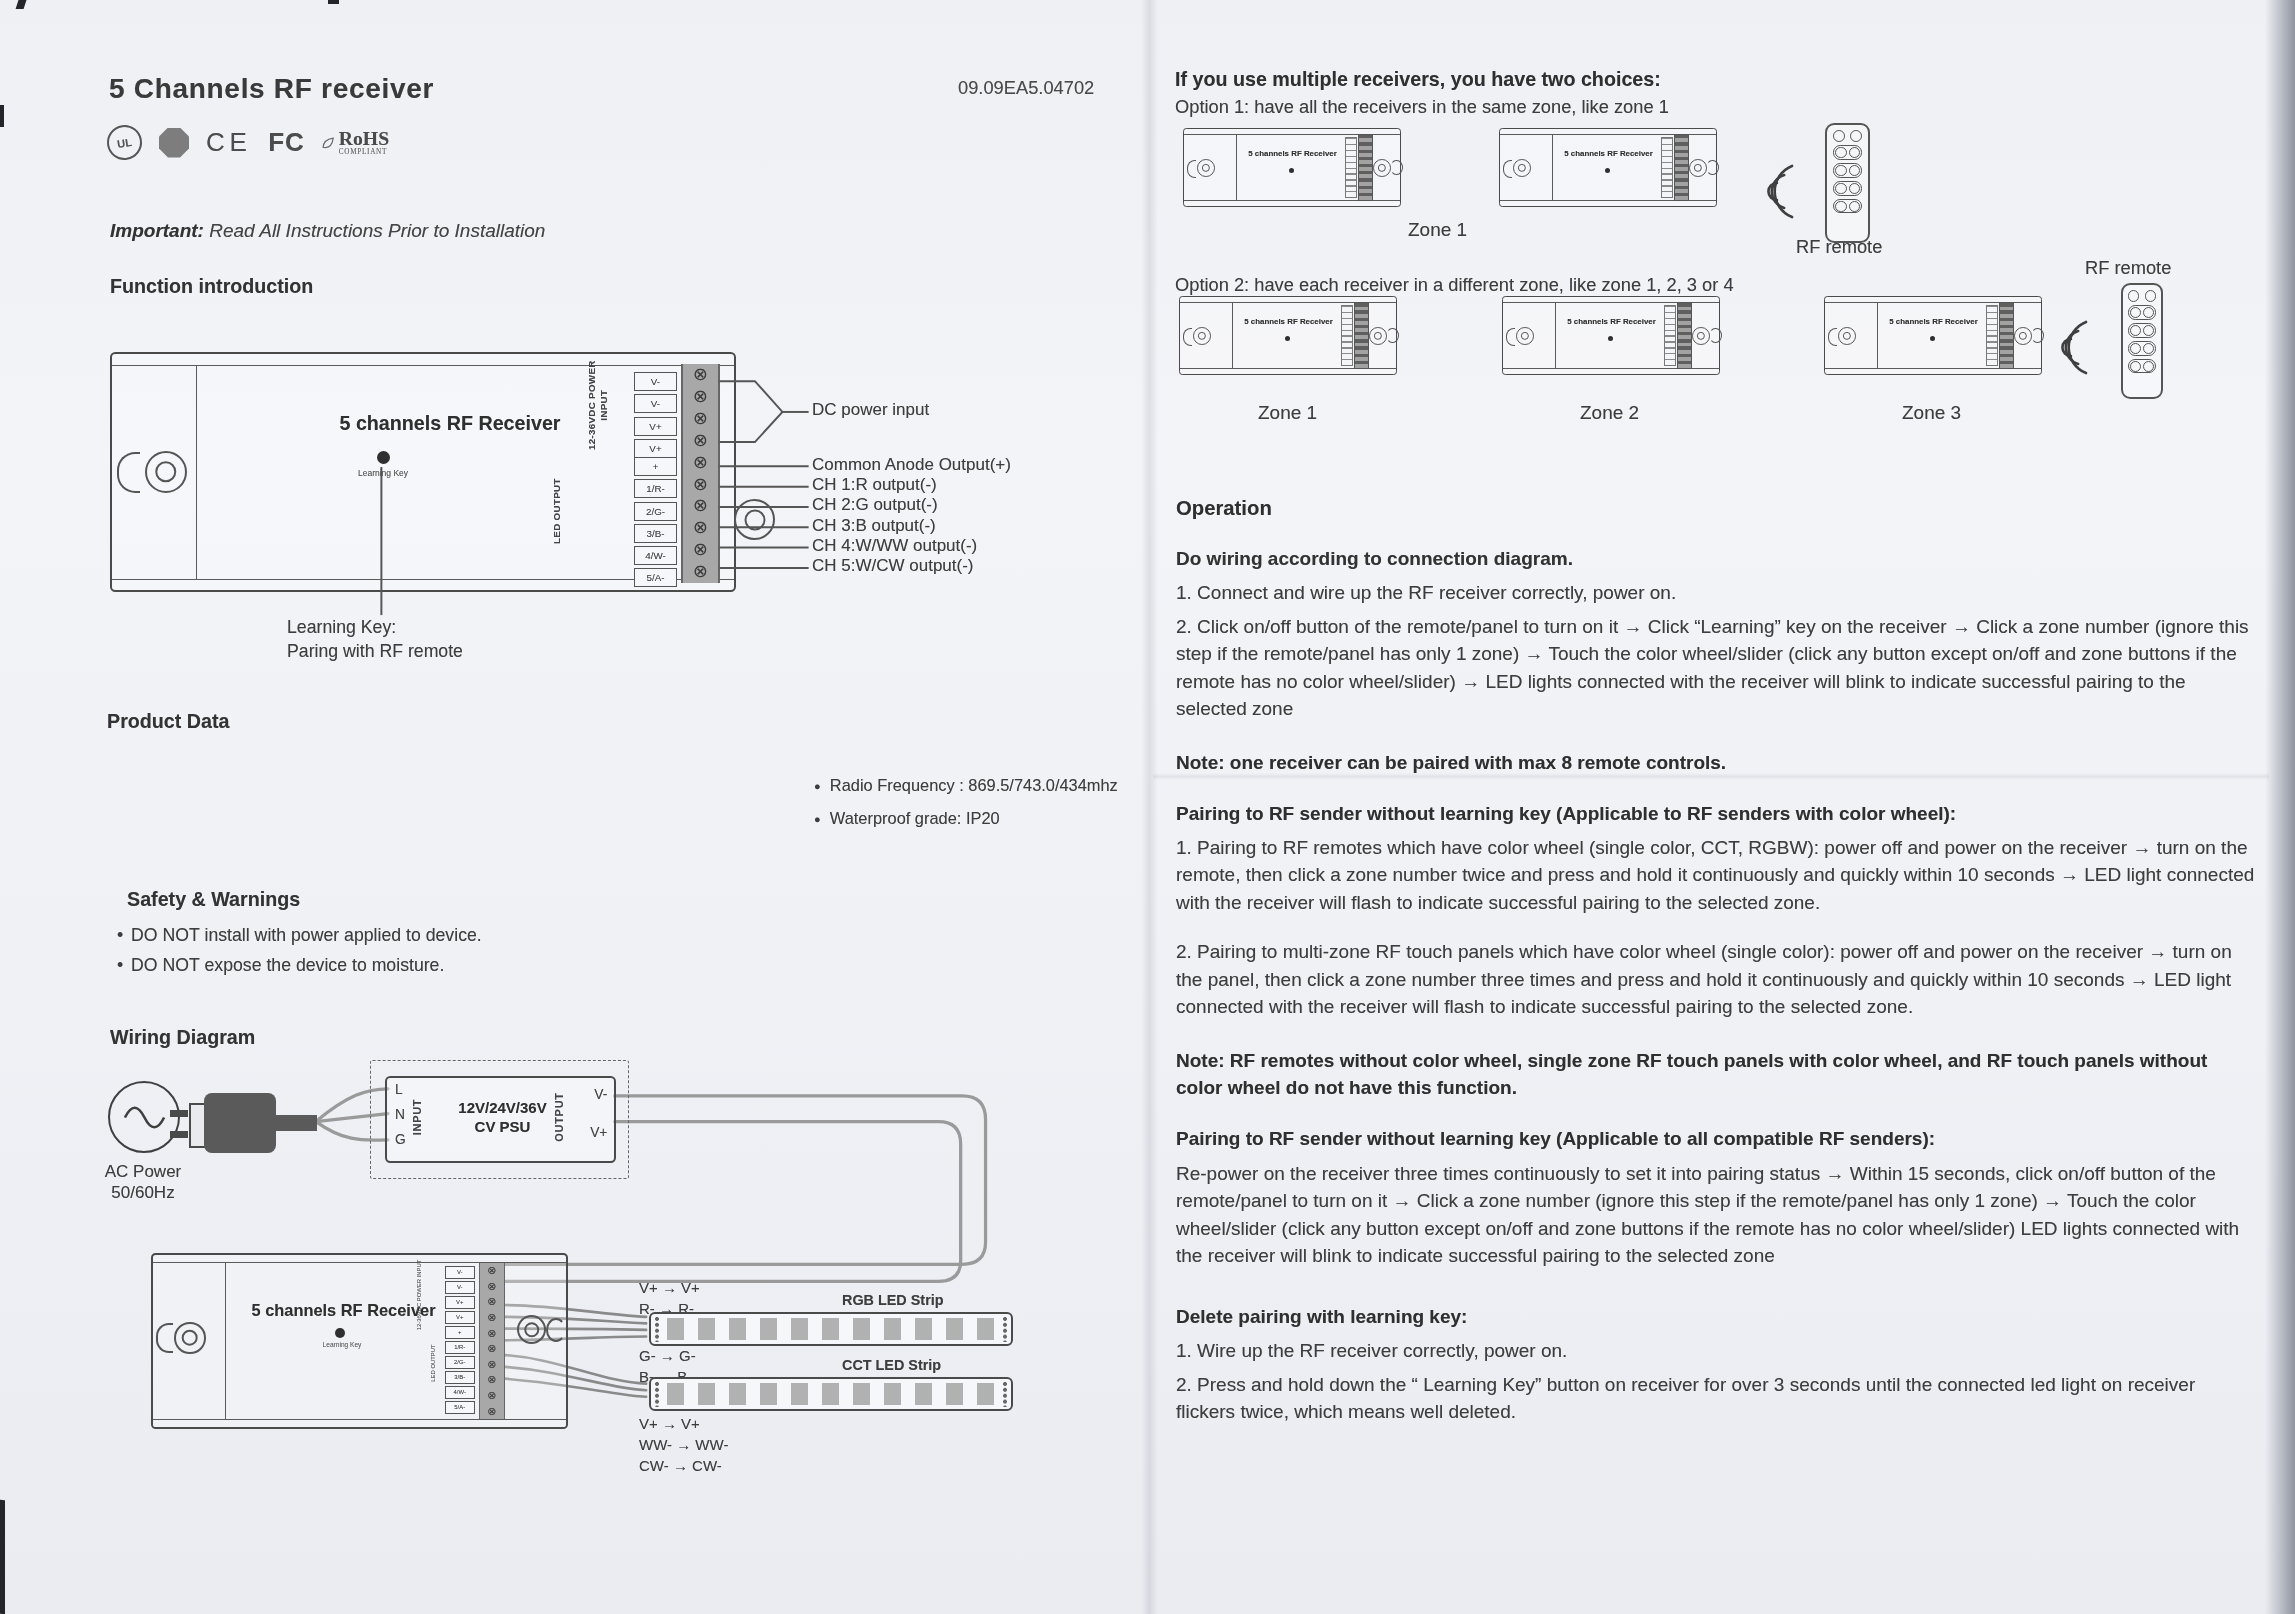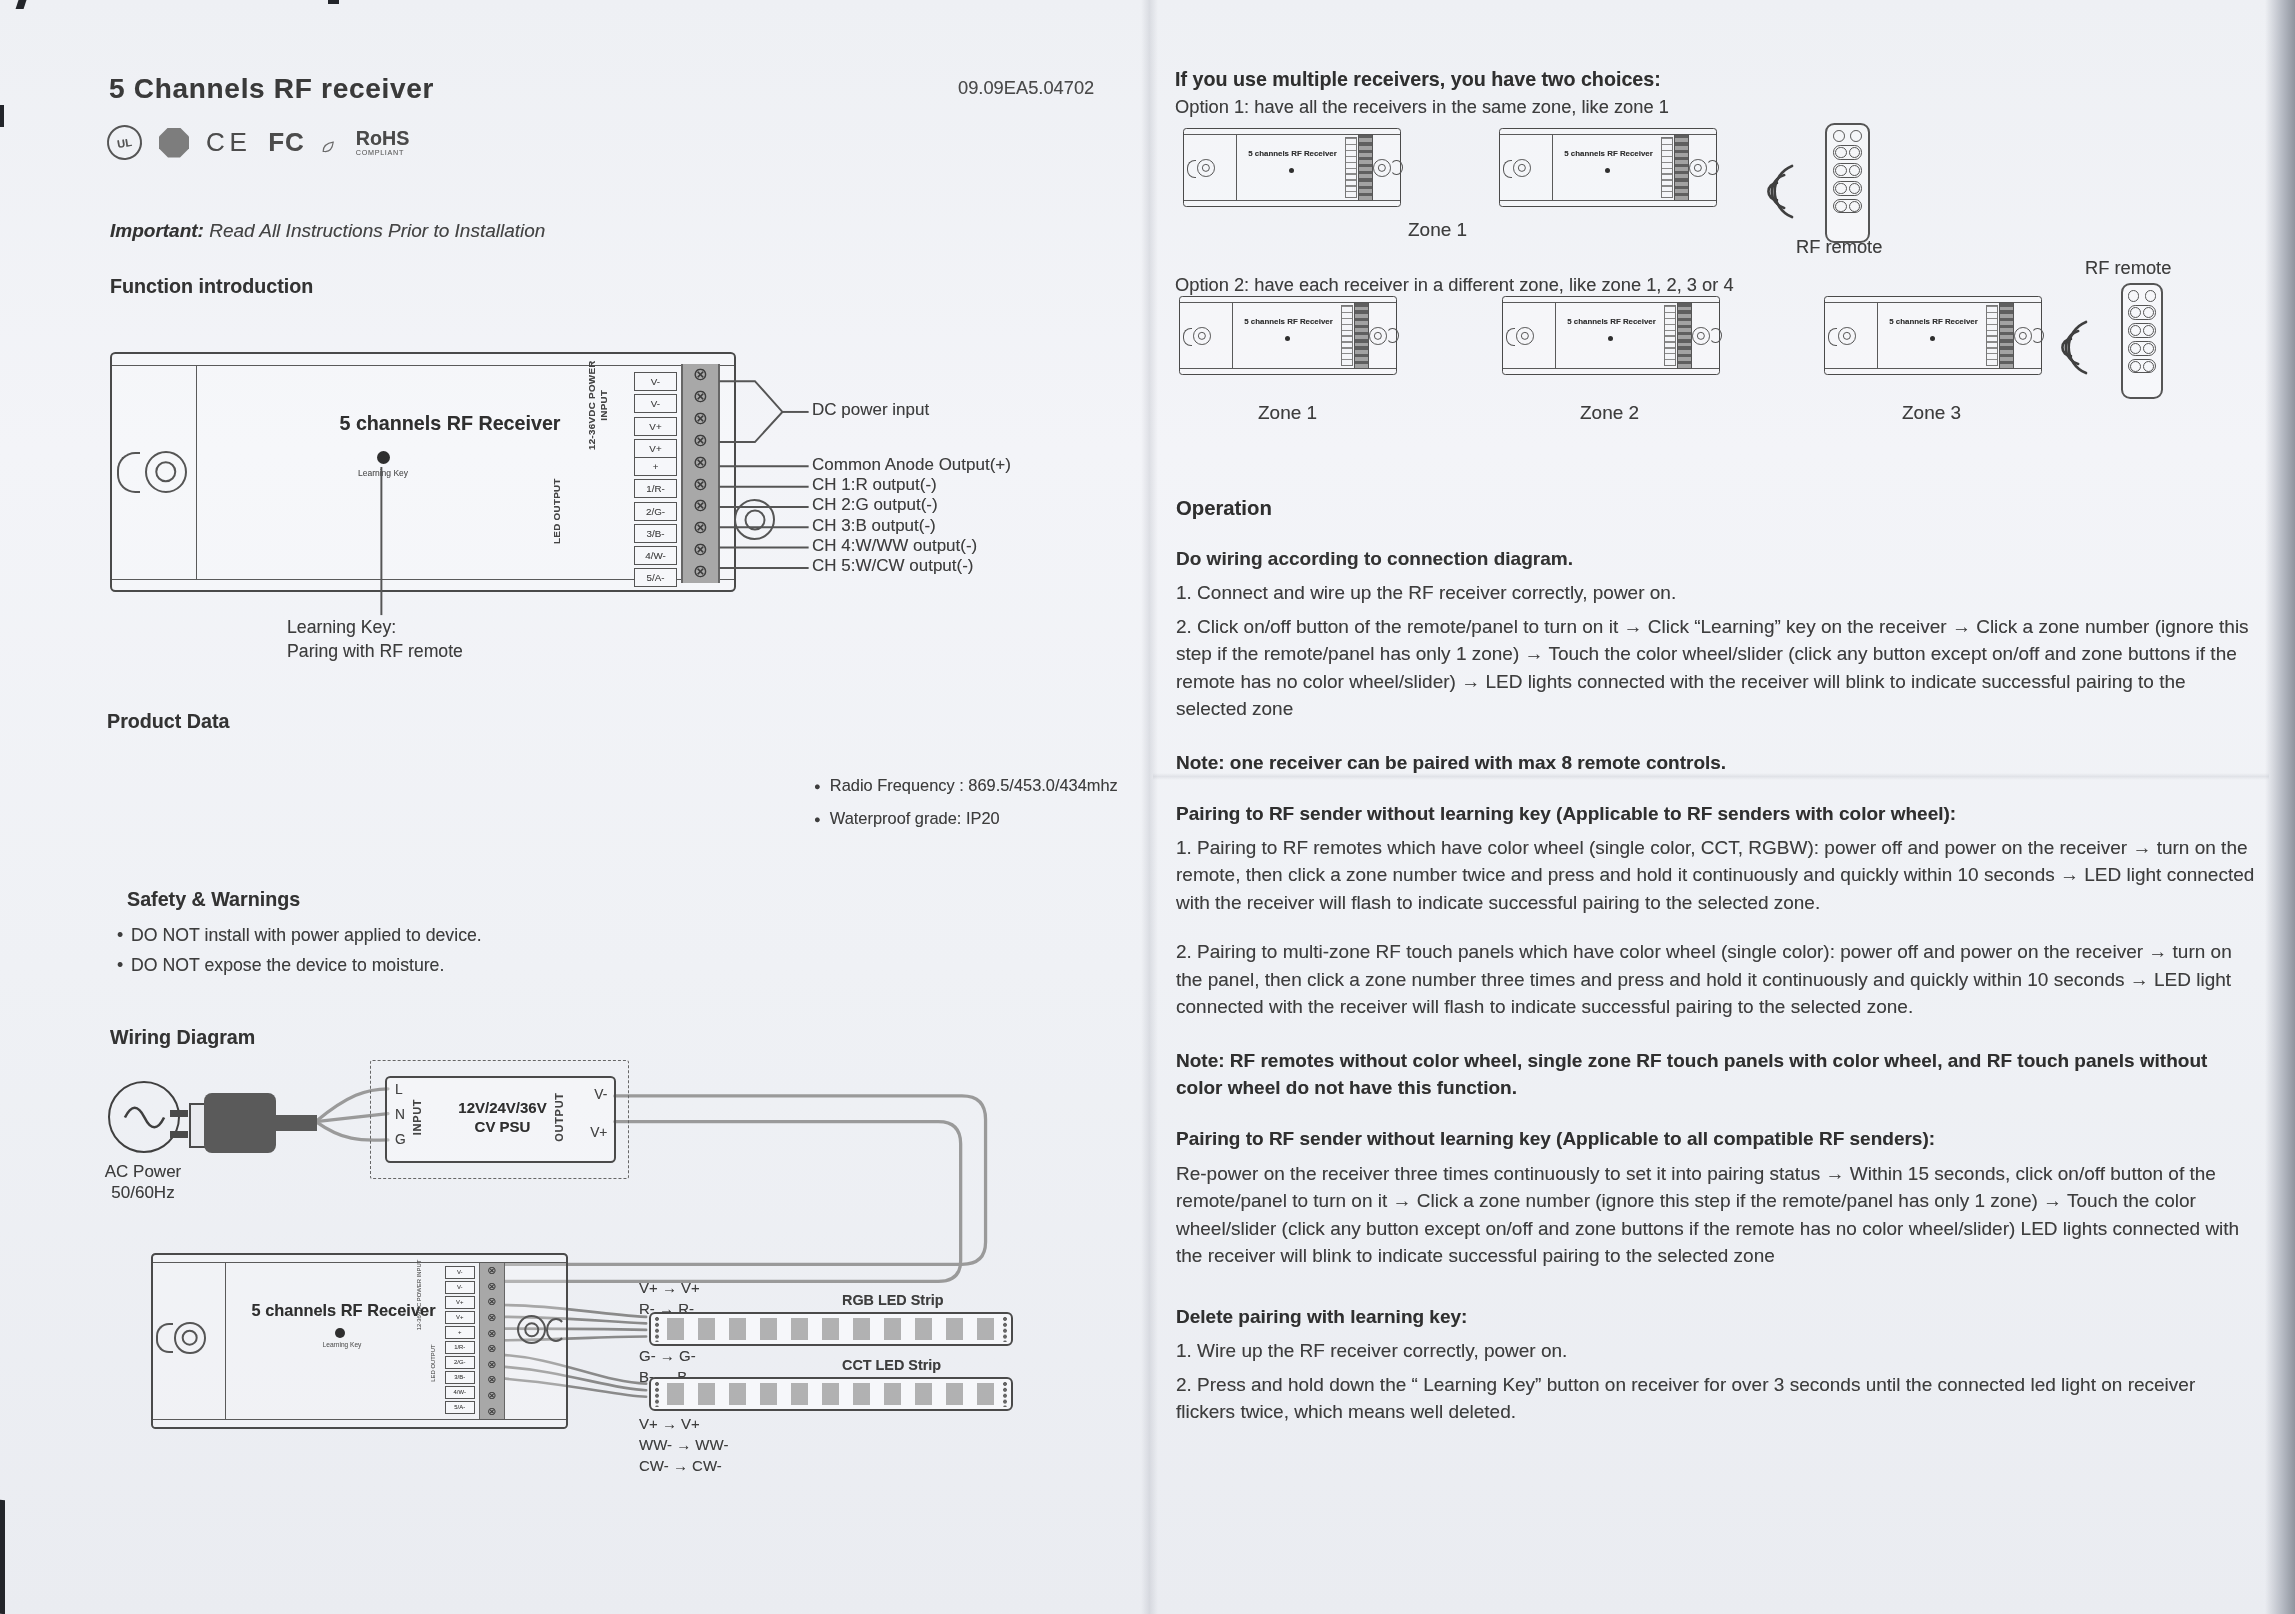--- a/index.html
+++ b/index.html
@@ -29,21 +29,21 @@
   .h-section{position:absolute;font-size:19.7px;font-weight:bold;color:#333;}
 
   
   .certs{position:absolute;left:107px;top:126px;display:flex;align-items:center;gap:17px;height:33px;}
   .ul-icon{width:31px;height:31px;border:2px solid #555;border-radius:50%;display:flex;align-items:center;justify-content:center;
            font-size:11px;font-weight:bold;color:#555;transform:rotate(-8deg);}
   .badge-icon{width:30px;height:30px;background:#7d7d7d;
               clip-path:polygon(30% 0,70% 0,100% 30%,100% 70%,70% 100%,30% 100%,0 70%,0 30%);}
   .ce-icon{font-size:26px;color:#4c4c4c;letter-spacing:4.6px;font-weight:normal;}
   .fcc-icon{font-size:26px;color:#4c4c4c;font-weight:bold;letter-spacing:0.7px;}
-  .rohs{display:flex;align-items:flex-end;gap:20px;}
+  .rohs{display:flex;align-items:center;gap:3px;font-family:Liberation Serif, serif;}
   .rohs-leaf svg{width:14.4px;height:14.4px;margin-top:2.6px;}
   .rohs-txt{line-height:1;}
   .rohs-main{font-size:19.7px;font-weight:bold;color:#4a4a4a;}
   .rohs-sub{font-size:7.2px;color:#6a6a6a;letter-spacing:0.7px;}
 
   
   .fi-receiver{position:absolute;left:110px;top:352px;width:622px;height:236px;
                border:2px solid #4a4a4a;border-radius:5.2px;background:rgba(255,255,255,0.25);}
   .fi-line-t{position:absolute;left:0;right:0;top:10.5px;border-top:1.3px solid #5a5a5a;}
   .fi-line-b{position:absolute;left:0;right:0;bottom:10.5px;border-top:1.3px solid #5a5a5a;}
@@ -279,21 +279,21 @@
   <div class="fi-callout" style="top:536px;">CH 4:W/WW output(-)</div>
   <div class="fi-callout" style="top:556px;">CH 5:W/CW output(-)</div>
 
   <div class="lk-note">
     <div>Learning Key:</div>
     <div>Paring with RF remote</div>
   </div>
 
   <div class="h-section" style="left:107px;top:710px;">Product Data</div>
   <ul class="pd-bullets">
-    <li>Radio Frequency : 869.5/453.0/434mhz</li>
+    <li>Radio Frequency : 869.5/743.0/434mhz</li>
     <li>Waterproof grade: IP20</li>
   </ul>
 
   <div class="h-section" style="left:127px;top:888px;">Safety &amp; Warnings</div>
   <ul class="safety-list">
     <li>DO NOT install with power applied to device.</li>
     <li>DO NOT expose the device to moisture.</li>
   </ul>
 
   <div class="h-section" style="left:110px;top:1026px;">Wiring Diagram</div>

